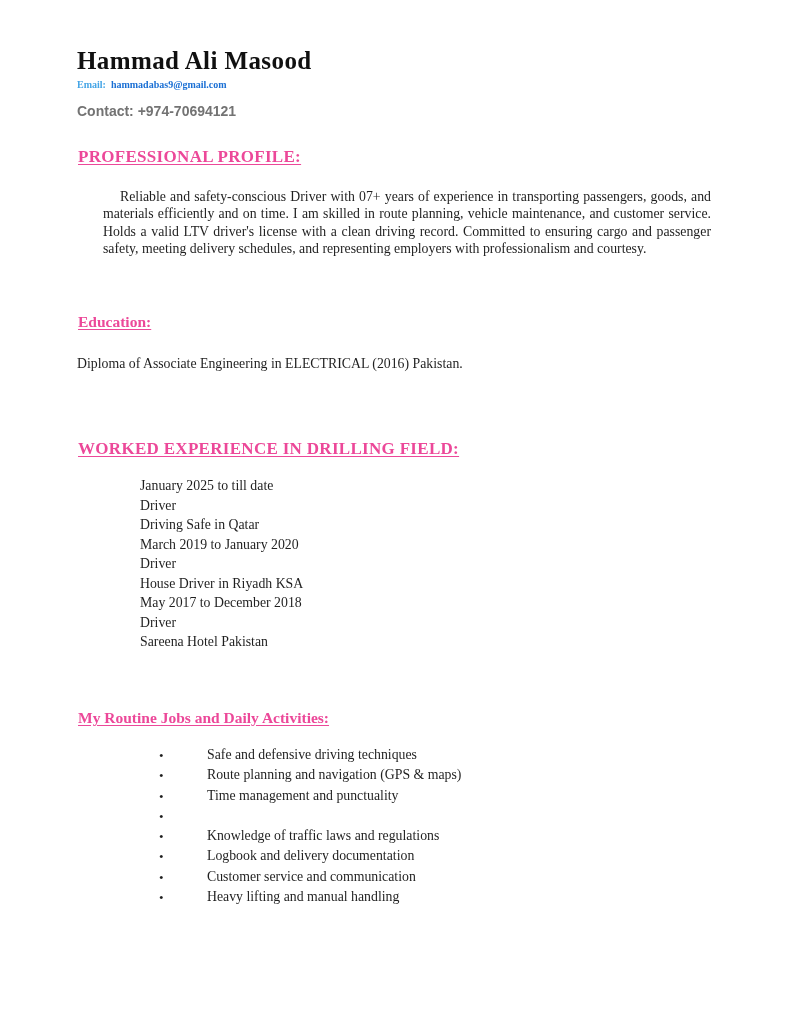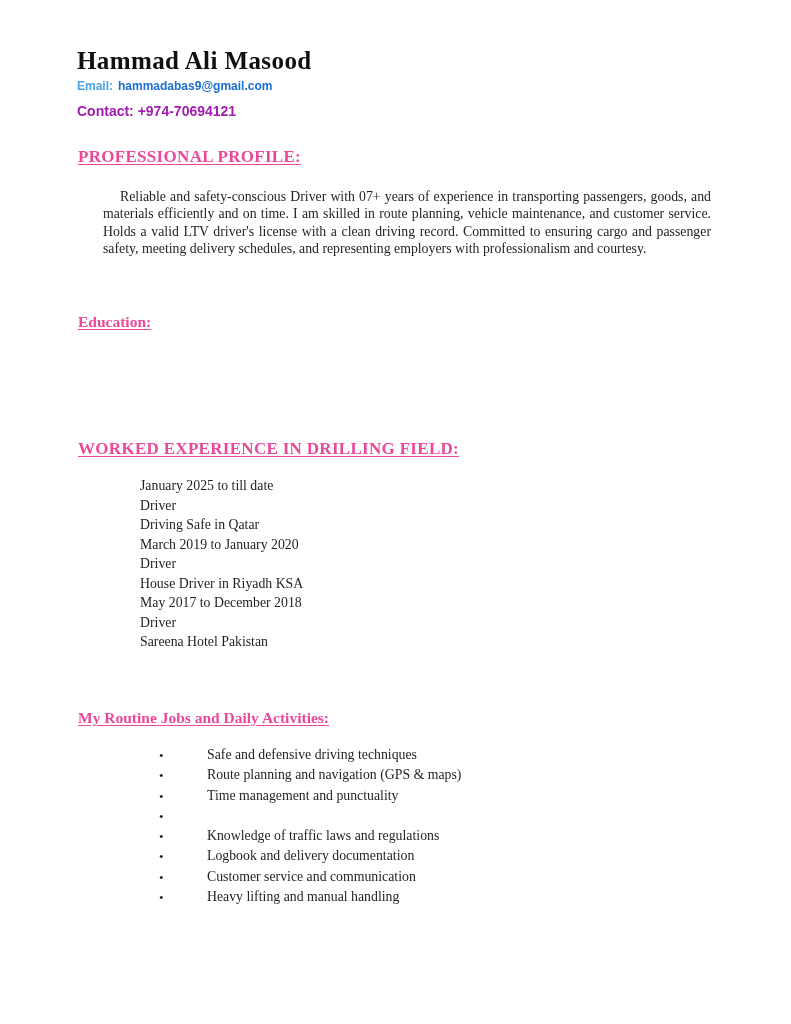--- a/index.html
+++ b/index.html
@@ -22,40 +22,40 @@
     top: 47px;
     font-size: 25px;
     font-weight: bold;
     color: #101010;
     letter-spacing: 0.4px;
   }
   .email-line {
     position: absolute;
     left: 77px;
     top: 79px;
-    font-family: Liberation Sans, sans-serif;
-    font-size: 12px;
+    font-family: Liberation Serif, serif;
+    font-size: 10px;
     font-weight: bold;
   }
   .email-label {
     color: #45a5e6;
     margin-right: 5px;
   }
   .email-value {
     color: #1a6fd4;
     text-decoration: none;
   }
   .contact-line {
     position: absolute;
     left: 77px;
     top: 103px;
     font-family: "Liberation Sans", sans-serif;
     font-size: 14px;
     font-weight: bold;
-    color: #a21caf;
+    color: #737373;
   }
   .section-heading {
     position: absolute;
     color: #ec4899;
     font-weight: bold;
     text-decoration: underline;
     text-underline-offset: 2px;
     white-space: nowrap;
   }
   .profile-heading {
@@ -141,20 +141,21 @@
   </div>
 
   <div class="contact-line">Contact: +974-70694121</div>
 
   <div class="section-heading profile-heading">PROFESSIONAL PROFILE:</div>
 
   <div class="profile-paragraph">Reliable and safety-conscious Driver with 07+ years of experience in transporting passengers, goods, and materials efficiently and on time. I am skilled in route planning, vehicle maintenance, and customer service. Holds a valid LTV driver's license with a clean driving record. Committed to ensuring cargo and passenger safety, meeting delivery schedules, and representing employers with professionalism and courtesy.</div>
 
   <div class="section-heading education-heading">Education:</div>
 
+  <div class="education-line">Diploma of Associate Engineering in ELECTRICAL (2016) Pakistan.</div>
 
   <div class="section-heading experience-heading">WORKED EXPERIENCE IN DRILLING FIELD:</div>
 
   <div class="experience-list">
     <div>January 2025 to till date</div>
     <div>Driver</div>
     <div>Driving Safe in Qatar</div>
     <div>March 2019 to January 2020</div>
     <div>Driver</div>
     <div>House Driver in Riyadh KSA</div>

